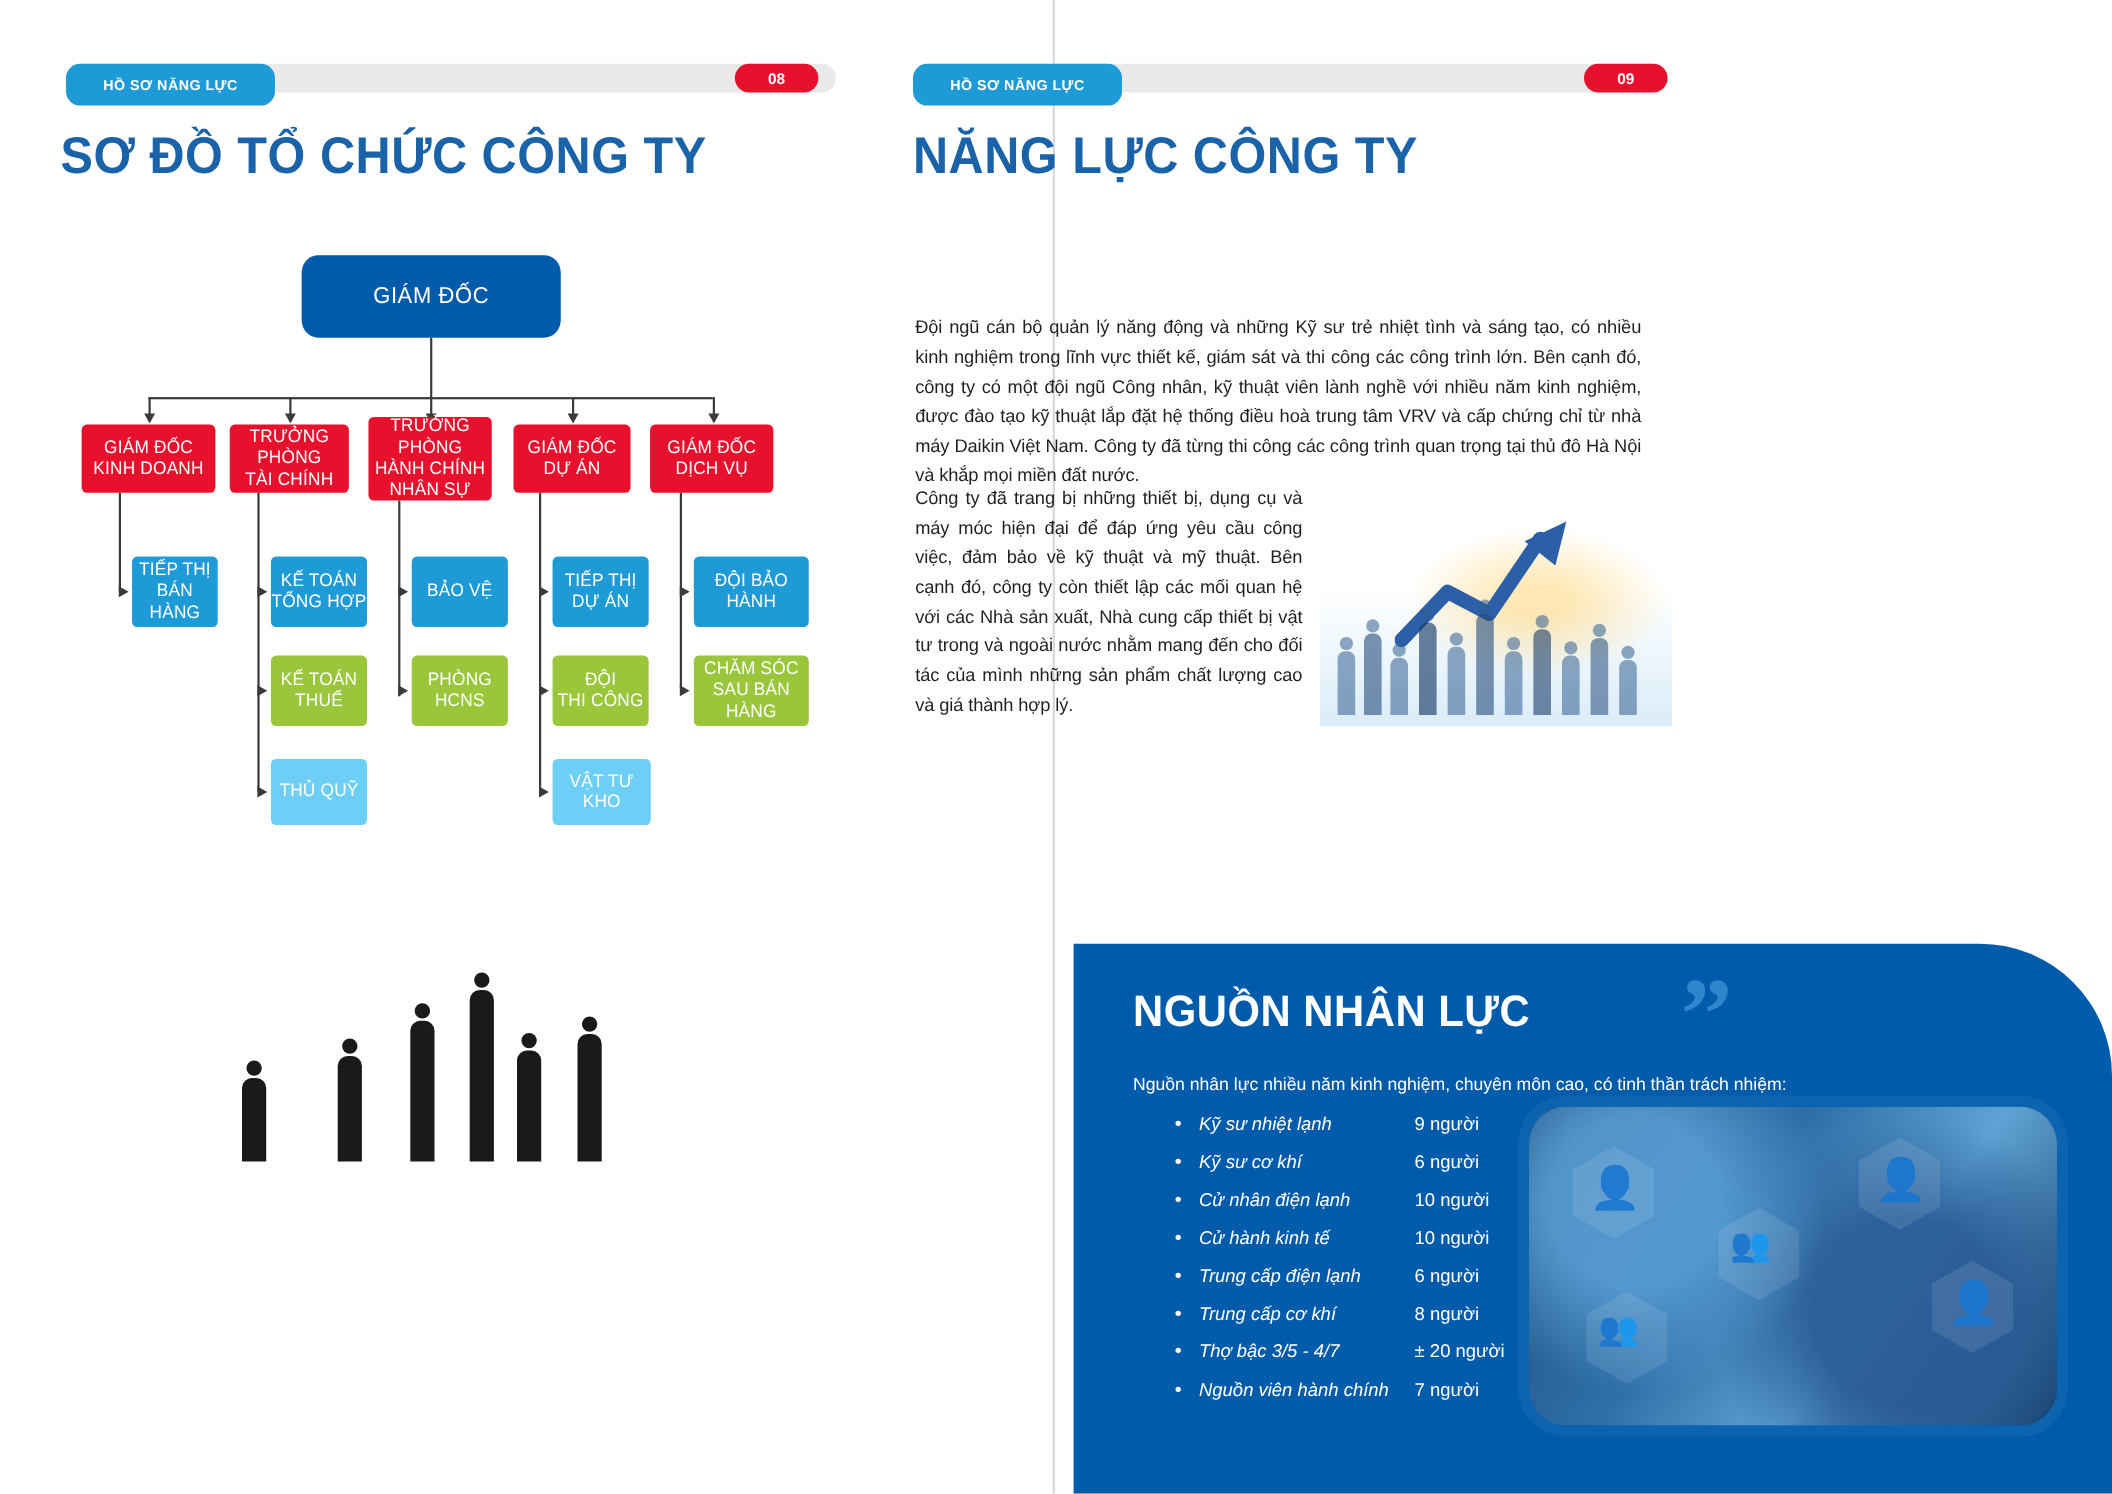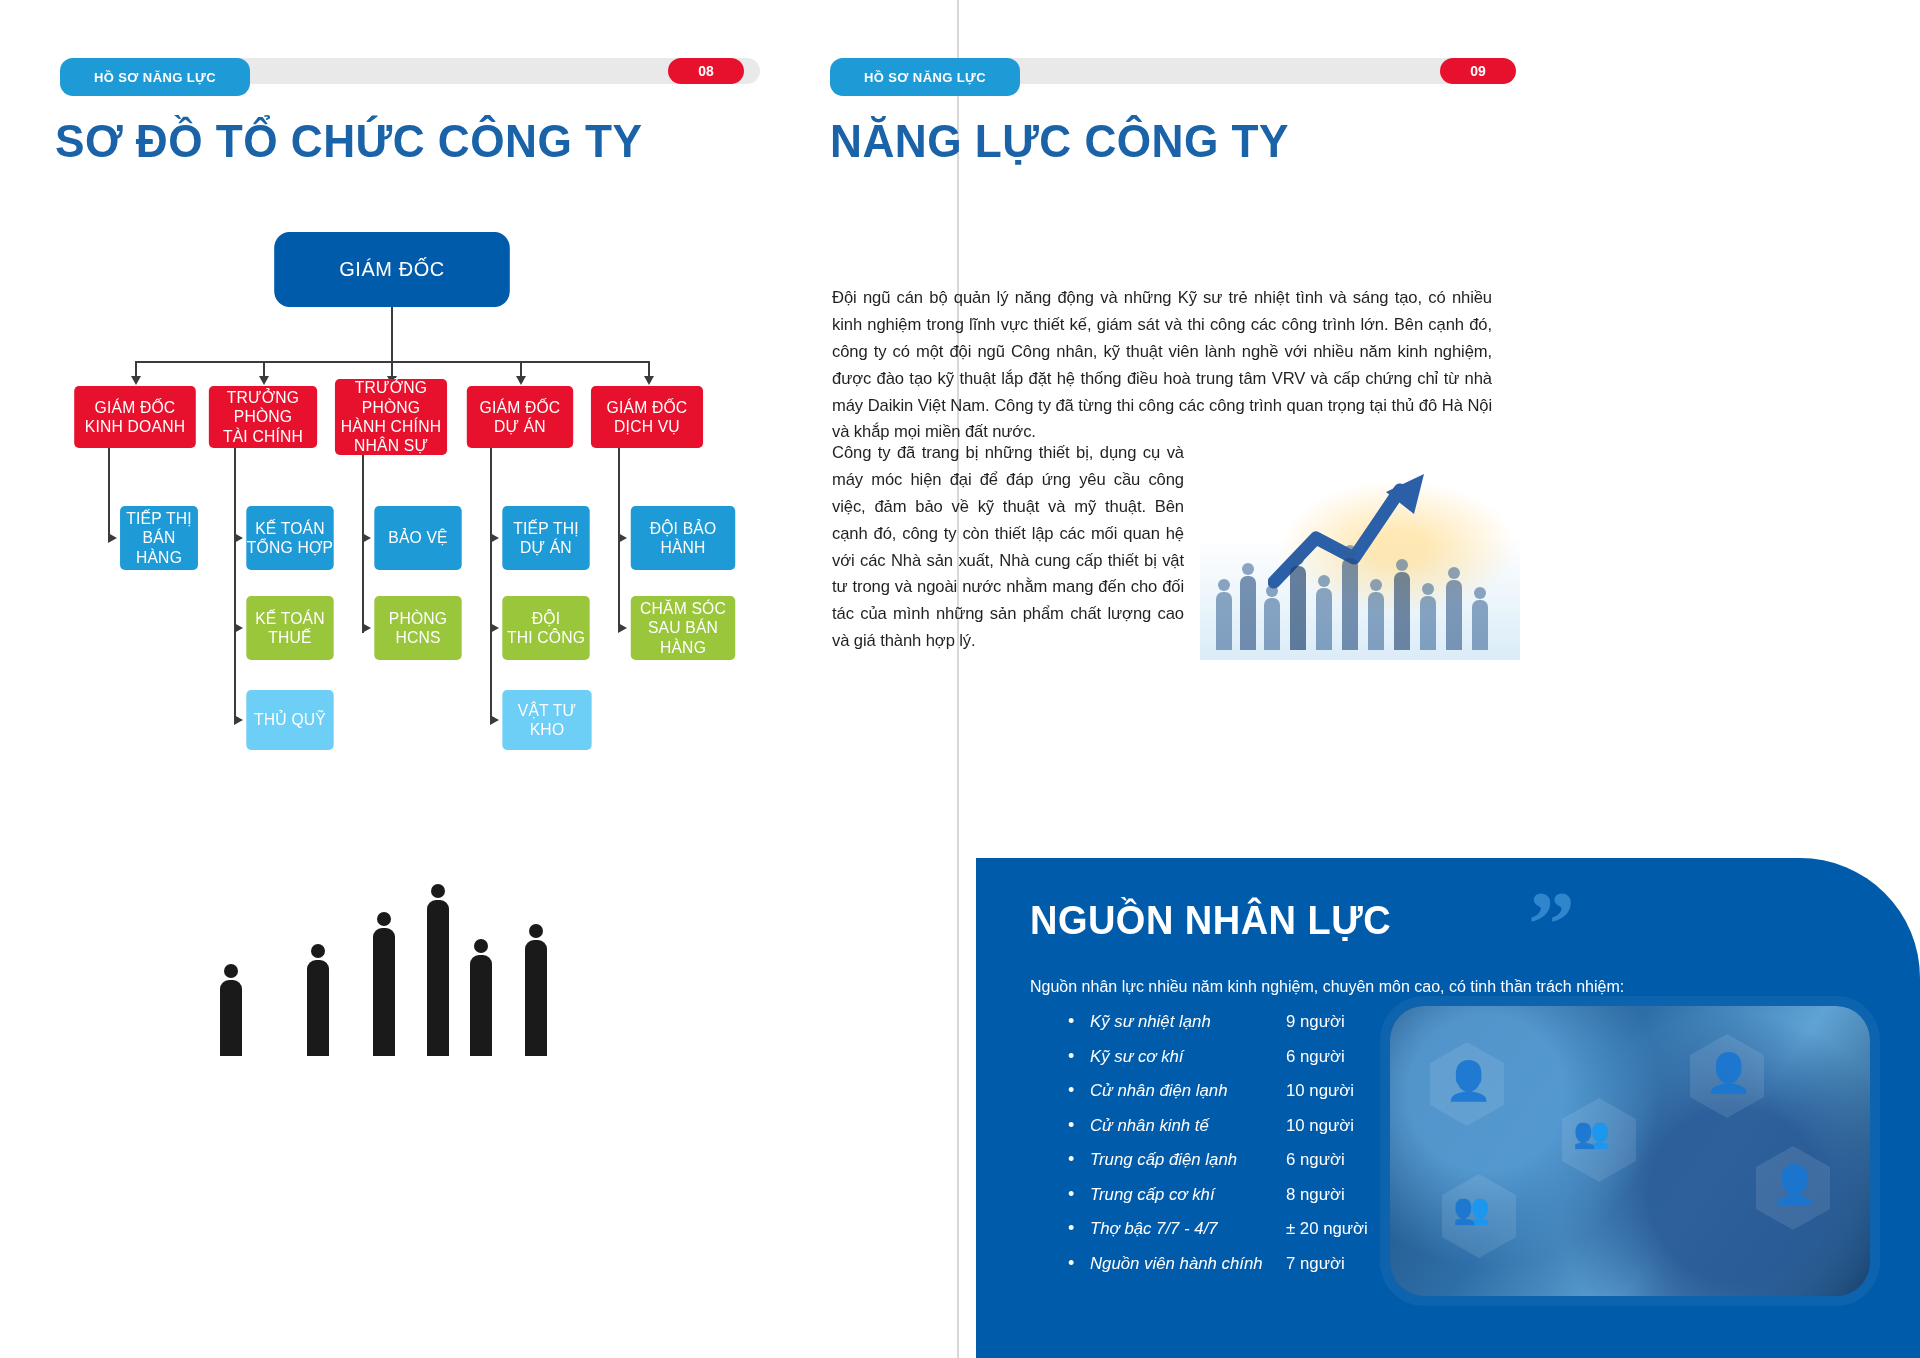--- a/index.html
+++ b/index.html
@@ -323,36 +323,36 @@
       <span class="hr-label">Kỹ sư cơ khí</span>
       <span class="hr-count">6 người</span>
     </div>
     <div class="hr-row">
       <span class="hr-bullet">•</span>
       <span class="hr-label">Cử nhân điện lạnh</span>
       <span class="hr-count">10 người</span>
     </div>
     <div class="hr-row">
       <span class="hr-bullet">•</span>
-      <span class="hr-label">Cử nhân kinh tế</span>
+      <span class="hr-label">Cử hành kinh tế</span>
       <span class="hr-count">10 người</span>
     </div>
     <div class="hr-row">
       <span class="hr-bullet">•</span>
       <span class="hr-label">Trung cấp điện lạnh</span>
       <span class="hr-count">6 người</span>
     </div>
     <div class="hr-row">
       <span class="hr-bullet">•</span>
       <span class="hr-label">Trung cấp cơ khí</span>
       <span class="hr-count">8 người</span>
     </div>
     <div class="hr-row">
       <span class="hr-bullet">•</span>
-      <span class="hr-label">Thợ bậc 7/7 - 4/7</span>
+      <span class="hr-label">Thợ bậc 3/5 - 4/7</span>
       <span class="hr-count">± 20 người</span>
     </div>
     <div class="hr-row">
       <span class="hr-bullet">•</span>
       <span class="hr-label">Nguồn viên hành chính</span>
       <span class="hr-count">7 người</span>
     </div>
   </div>
 
   <div class="photo-hr">

